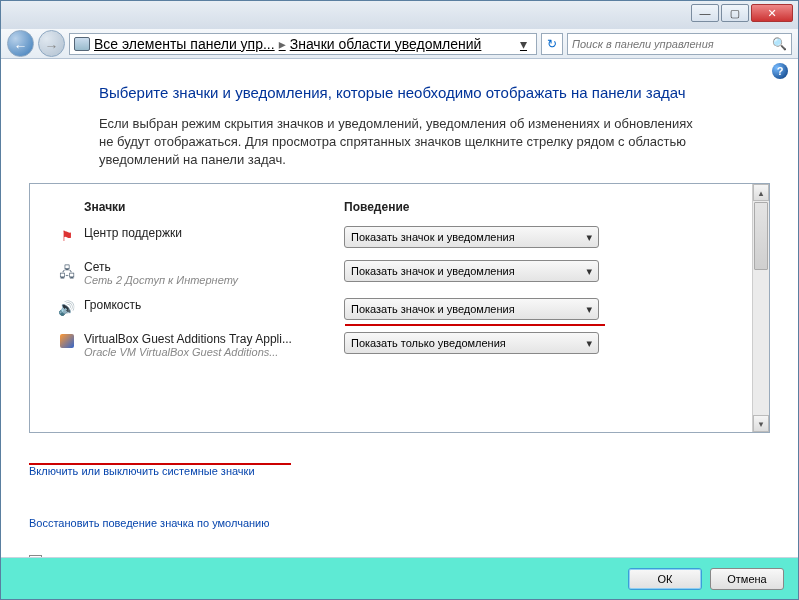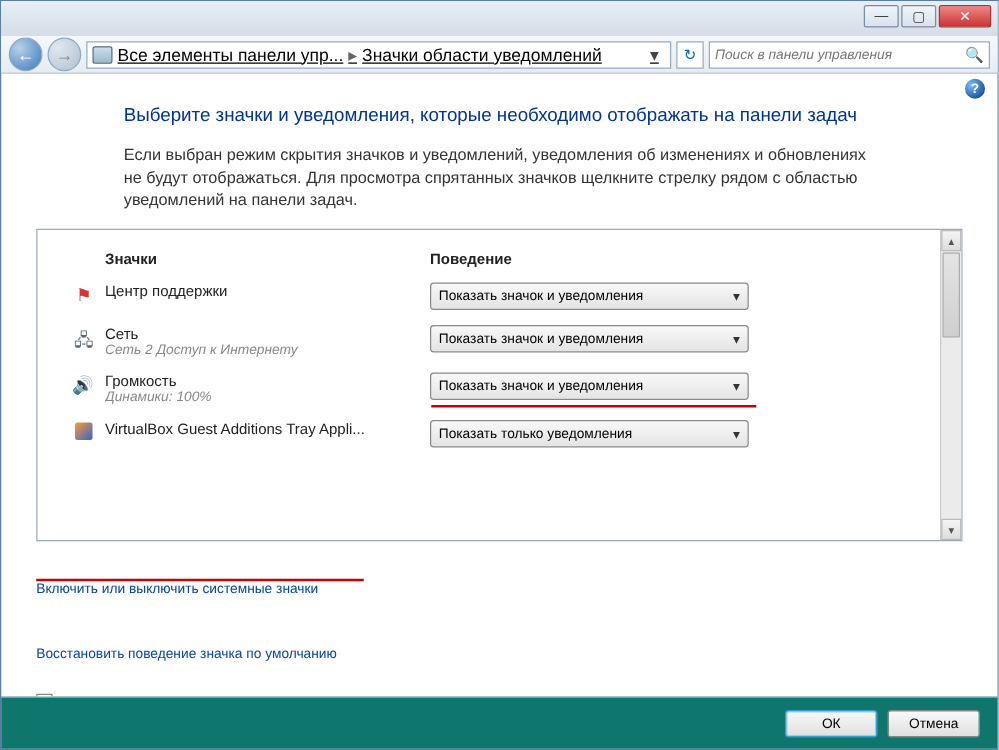--- a/index.html
+++ b/index.html
@@ -36,21 +36,21 @@
 .rsel { width: 260px; }
 .combo { width: 255px; height: 22px; border: 1px solid #888; border-radius: 3px; background: linear-gradient(#f8f8f8, #e4e4e4); display: flex; align-items: center; padding: 0 6px; font-size: 11px; cursor: pointer; position: relative; }
 .combo::after { content: "▾"; position: absolute; right: 6px; color: #333; }
 .redline { position: absolute; height: 2px; background: #c00; }
 .scrollbar { width: 17px; background: #ebebeb; border-left: 1px solid #cdcdcd; display: flex; flex-direction: column; }
 .sbbtn { height: 17px; background: linear-gradient(#f5f5f5,#ddd); border: 1px solid #bbb; display: flex; align-items: center; justify-content: center; font-size: 9px; color: #555; cursor: pointer; }
 .sbthumb { margin: 1px; height: 68px; background: linear-gradient(#e4e4e4,#cfcfcf); border: 1px solid #aaa; border-radius: 1px; cursor: pointer; }
 .link { color: #0645ad; font-size: 11px; margin: 20px 0; cursor: pointer; display: inline-block; }
 .chk { display: flex; align-items: center; gap: 6px; font-size: 11px; margin: 6px 0; }
 .chkbox { width: 13px; height: 13px; border: 1px solid #888; background: #fff; cursor: pointer; }
-.footer { height: 42px; background: #0f766e; border-top: 1px solid #c9d4df; display: flex; align-items: center; justify-content: flex-end; padding: 0 14px; gap: 8px; }
+.footer { height: 42px; background: #5eead4; border-top: 1px solid #c9d4df; display: flex; align-items: center; justify-content: flex-end; padding: 0 14px; gap: 8px; }
 .btn { min-width: 74px; height: 22px; border: 1px solid #888; border-radius: 3px; background: linear-gradient(#f8f8f8,#e0e0e0); font-size: 11px; cursor: pointer; padding: 0 10px; }
 .btn.def { border: 1px solid #3b9dd8; box-shadow: 0 0 0 1px #8ecff3 inset; }
 .icon-flag { color:#d33; }
 .icon-net { color:#567; }
 .icon-vol { color:#567; }
 .icon-vb { display:inline-block; width:14px; height:14px; background:linear-gradient(135deg,#f93,#36c); border-radius:2px; }
 .bcicon { width:16px; height:14px; border:1px solid #567; border-radius:2px; display:inline-block; background:linear-gradient(#cde,#9bc); margin-right:4px; }
 </style>
 </head>
 <body>
@@ -109,34 +109,34 @@
           </div>
           <div class="rsel">
               <div class="combo">Показать значок и уведомления</div>
             </div>
         </div>
 
         <div class="row">
           <div class="ricon icon-vol">🔊</div>
           <div class="rtext">
             <div class="rtitle">Громкость</div>
-            <div class="rsub">Динамики: 100%</div>
           </div>
           <div class="rsel">
               <div class="combo">Показать значок и уведомления</div>
             <div class="redline" style="left:315px; top:32px; width:260px;"></div>
           </div>
         </div>
 
         <div class="row">
           <div class="ricon">
               <span class="icon-vb"></span>
             </div>
           <div class="rtext">
             <div class="rtitle">VirtualBox Guest Additions Tray Appli...</div>
+            <div class="rsub">Oracle VM VirtualBox Guest Additions...</div>
           </div>
           <div class="rsel">
               <div class="combo">Показать только уведомления</div>
             </div>
         </div>
       </div>
       <div class="scrollbar">
         <div class="sbbtn">▴</div>
         <div class="sbthumb"></div>
         <div style="flex:1"></div>

